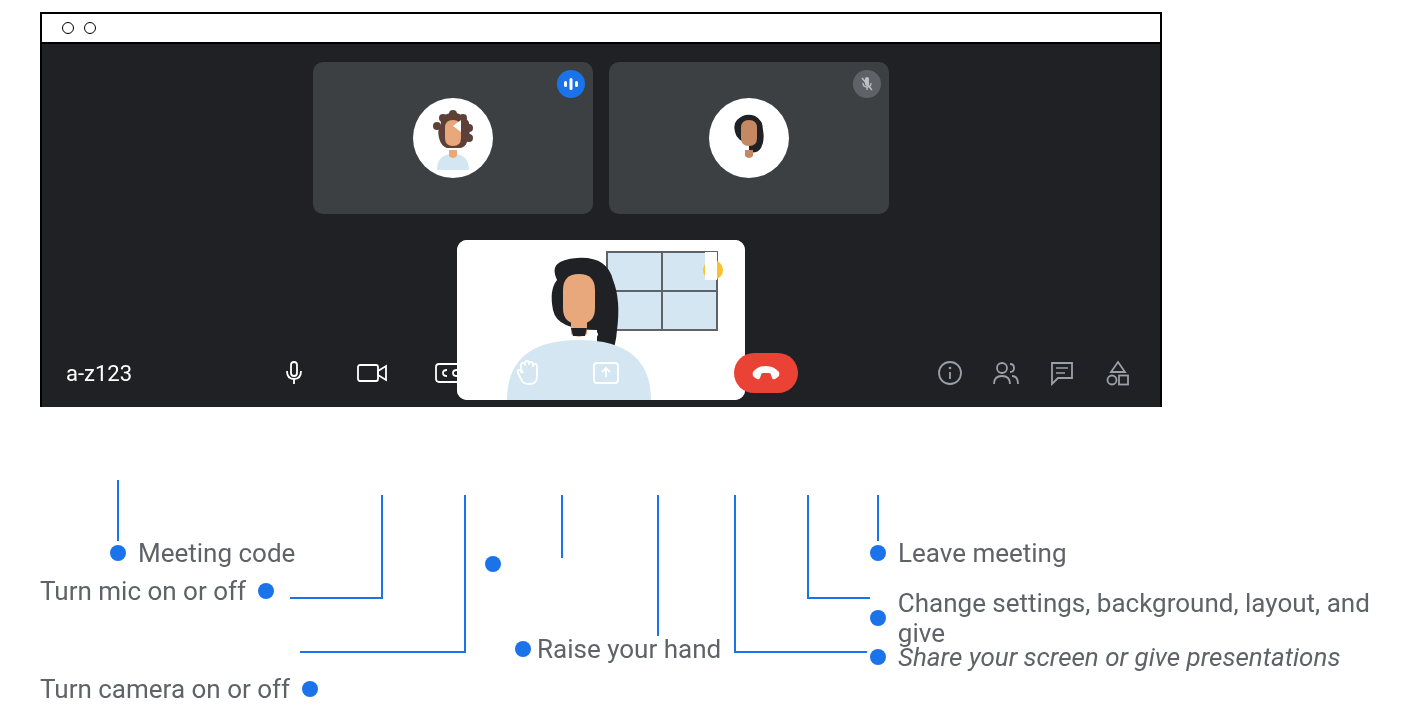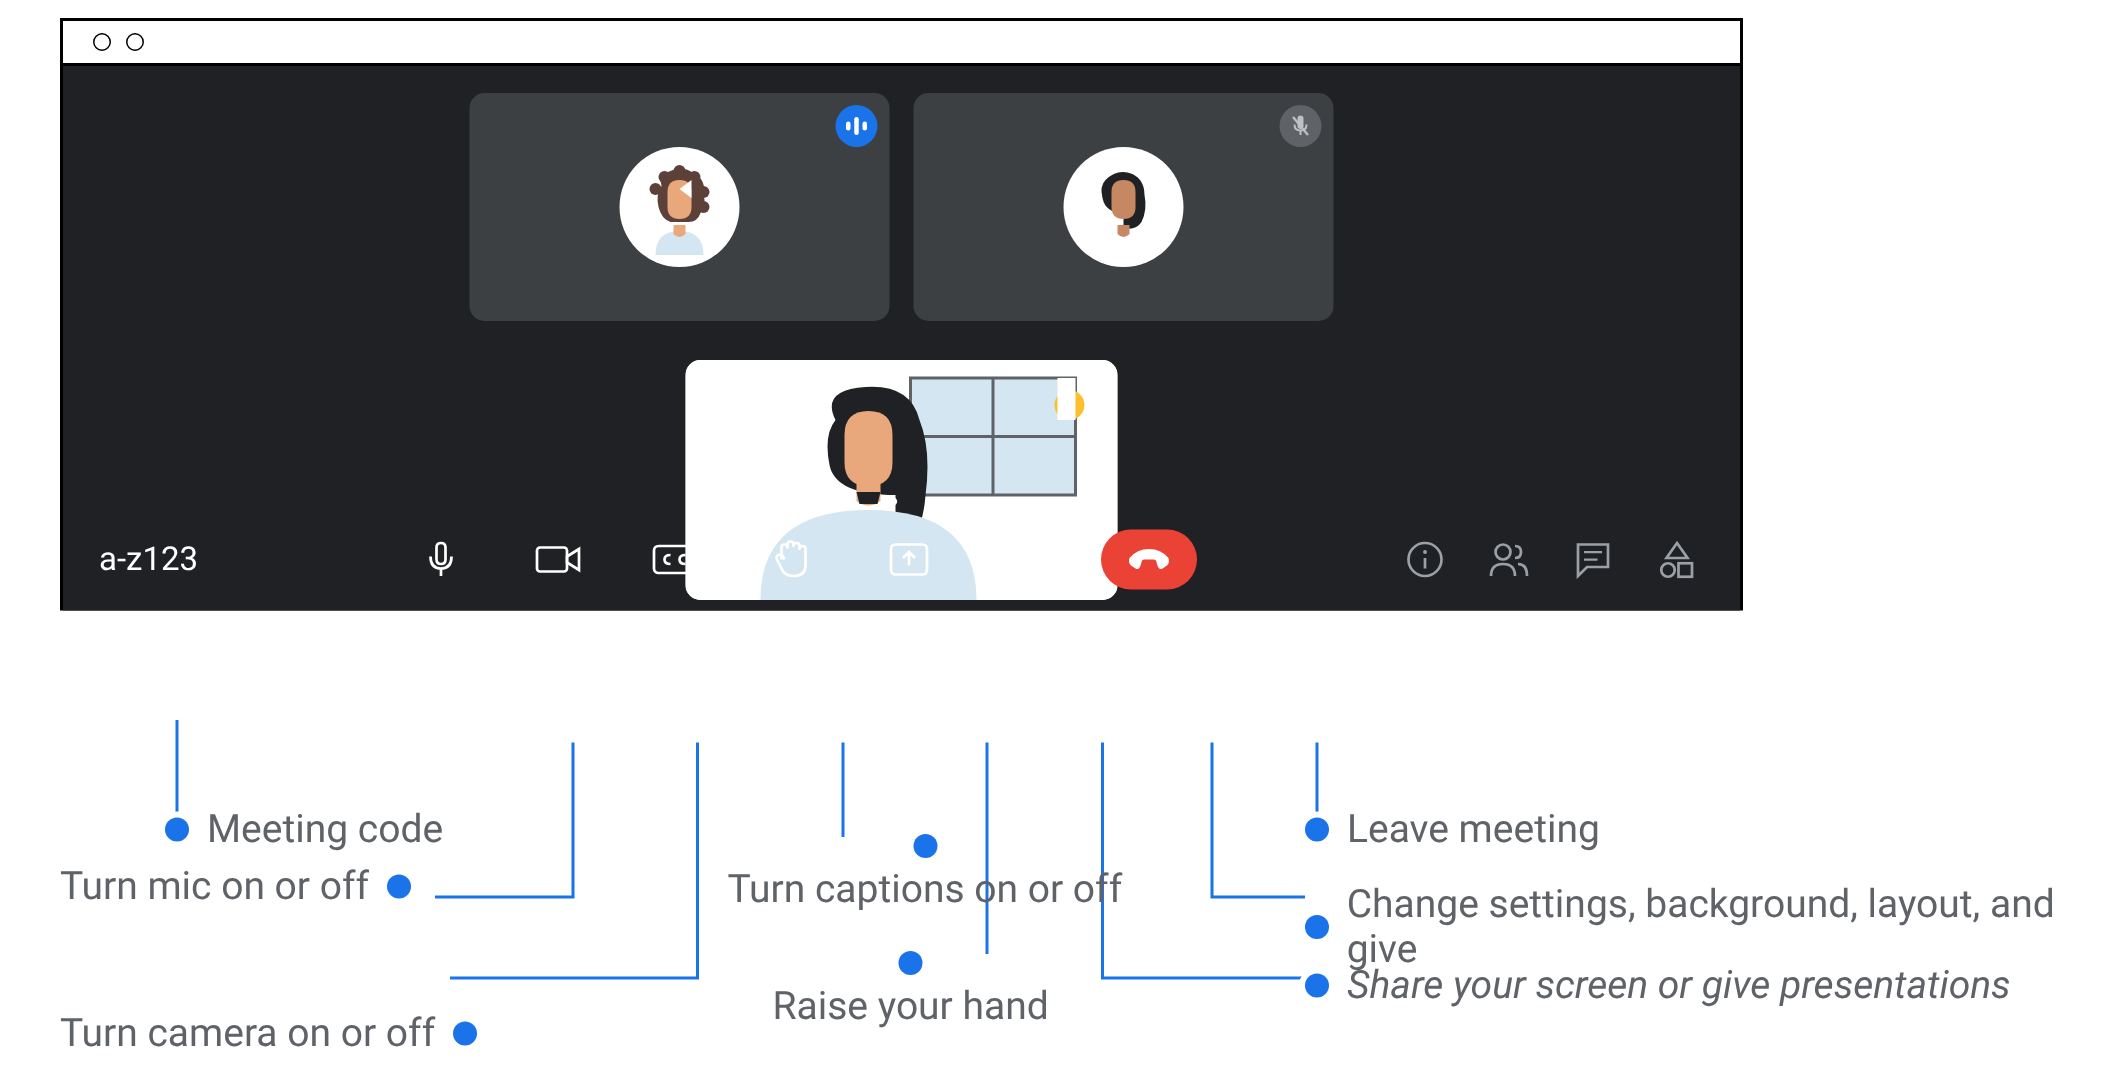--- a/index.html
+++ b/index.html
@@ -381,24 +381,23 @@
   <span>Turn mic on or off</span>
 </div>
 
 <div class="callout" style="top:642px; left:40px; flex-direction:row-reverse;margin-top:32px;">
   <div class="callout-dot"></div>
   <span>Turn camera on or off</span>
 </div>
 
 <div class="callout" style="top:556px; left:485px; flex-direction:column; text-align:center; gap:6px;">
   <div class="callout-dot" style="margin:0 auto"></div>
-  <span>Turn captions on or off</span>
-</div>
-
-<div class="callout" style="top:634px; left:515px; flex-direction:column; text-align:center; gap:6px;">
+</div>
+
+<div class="callout" style="top:634px; left:515px; flex-direction:row; text-align:center; gap:6px;">
   <div class="callout-dot" style="margin:0 auto"></div>
   <span>Raise your hand</span>
 </div>
 
 <div class="callout" style="top:642px; left:870px;font-style:italic;">
   <div class="callout-dot"></div>
   <span>Share your screen or give presentations</span>
 </div>
 
 <div class="callout" style="top:588px; left:870px;">

